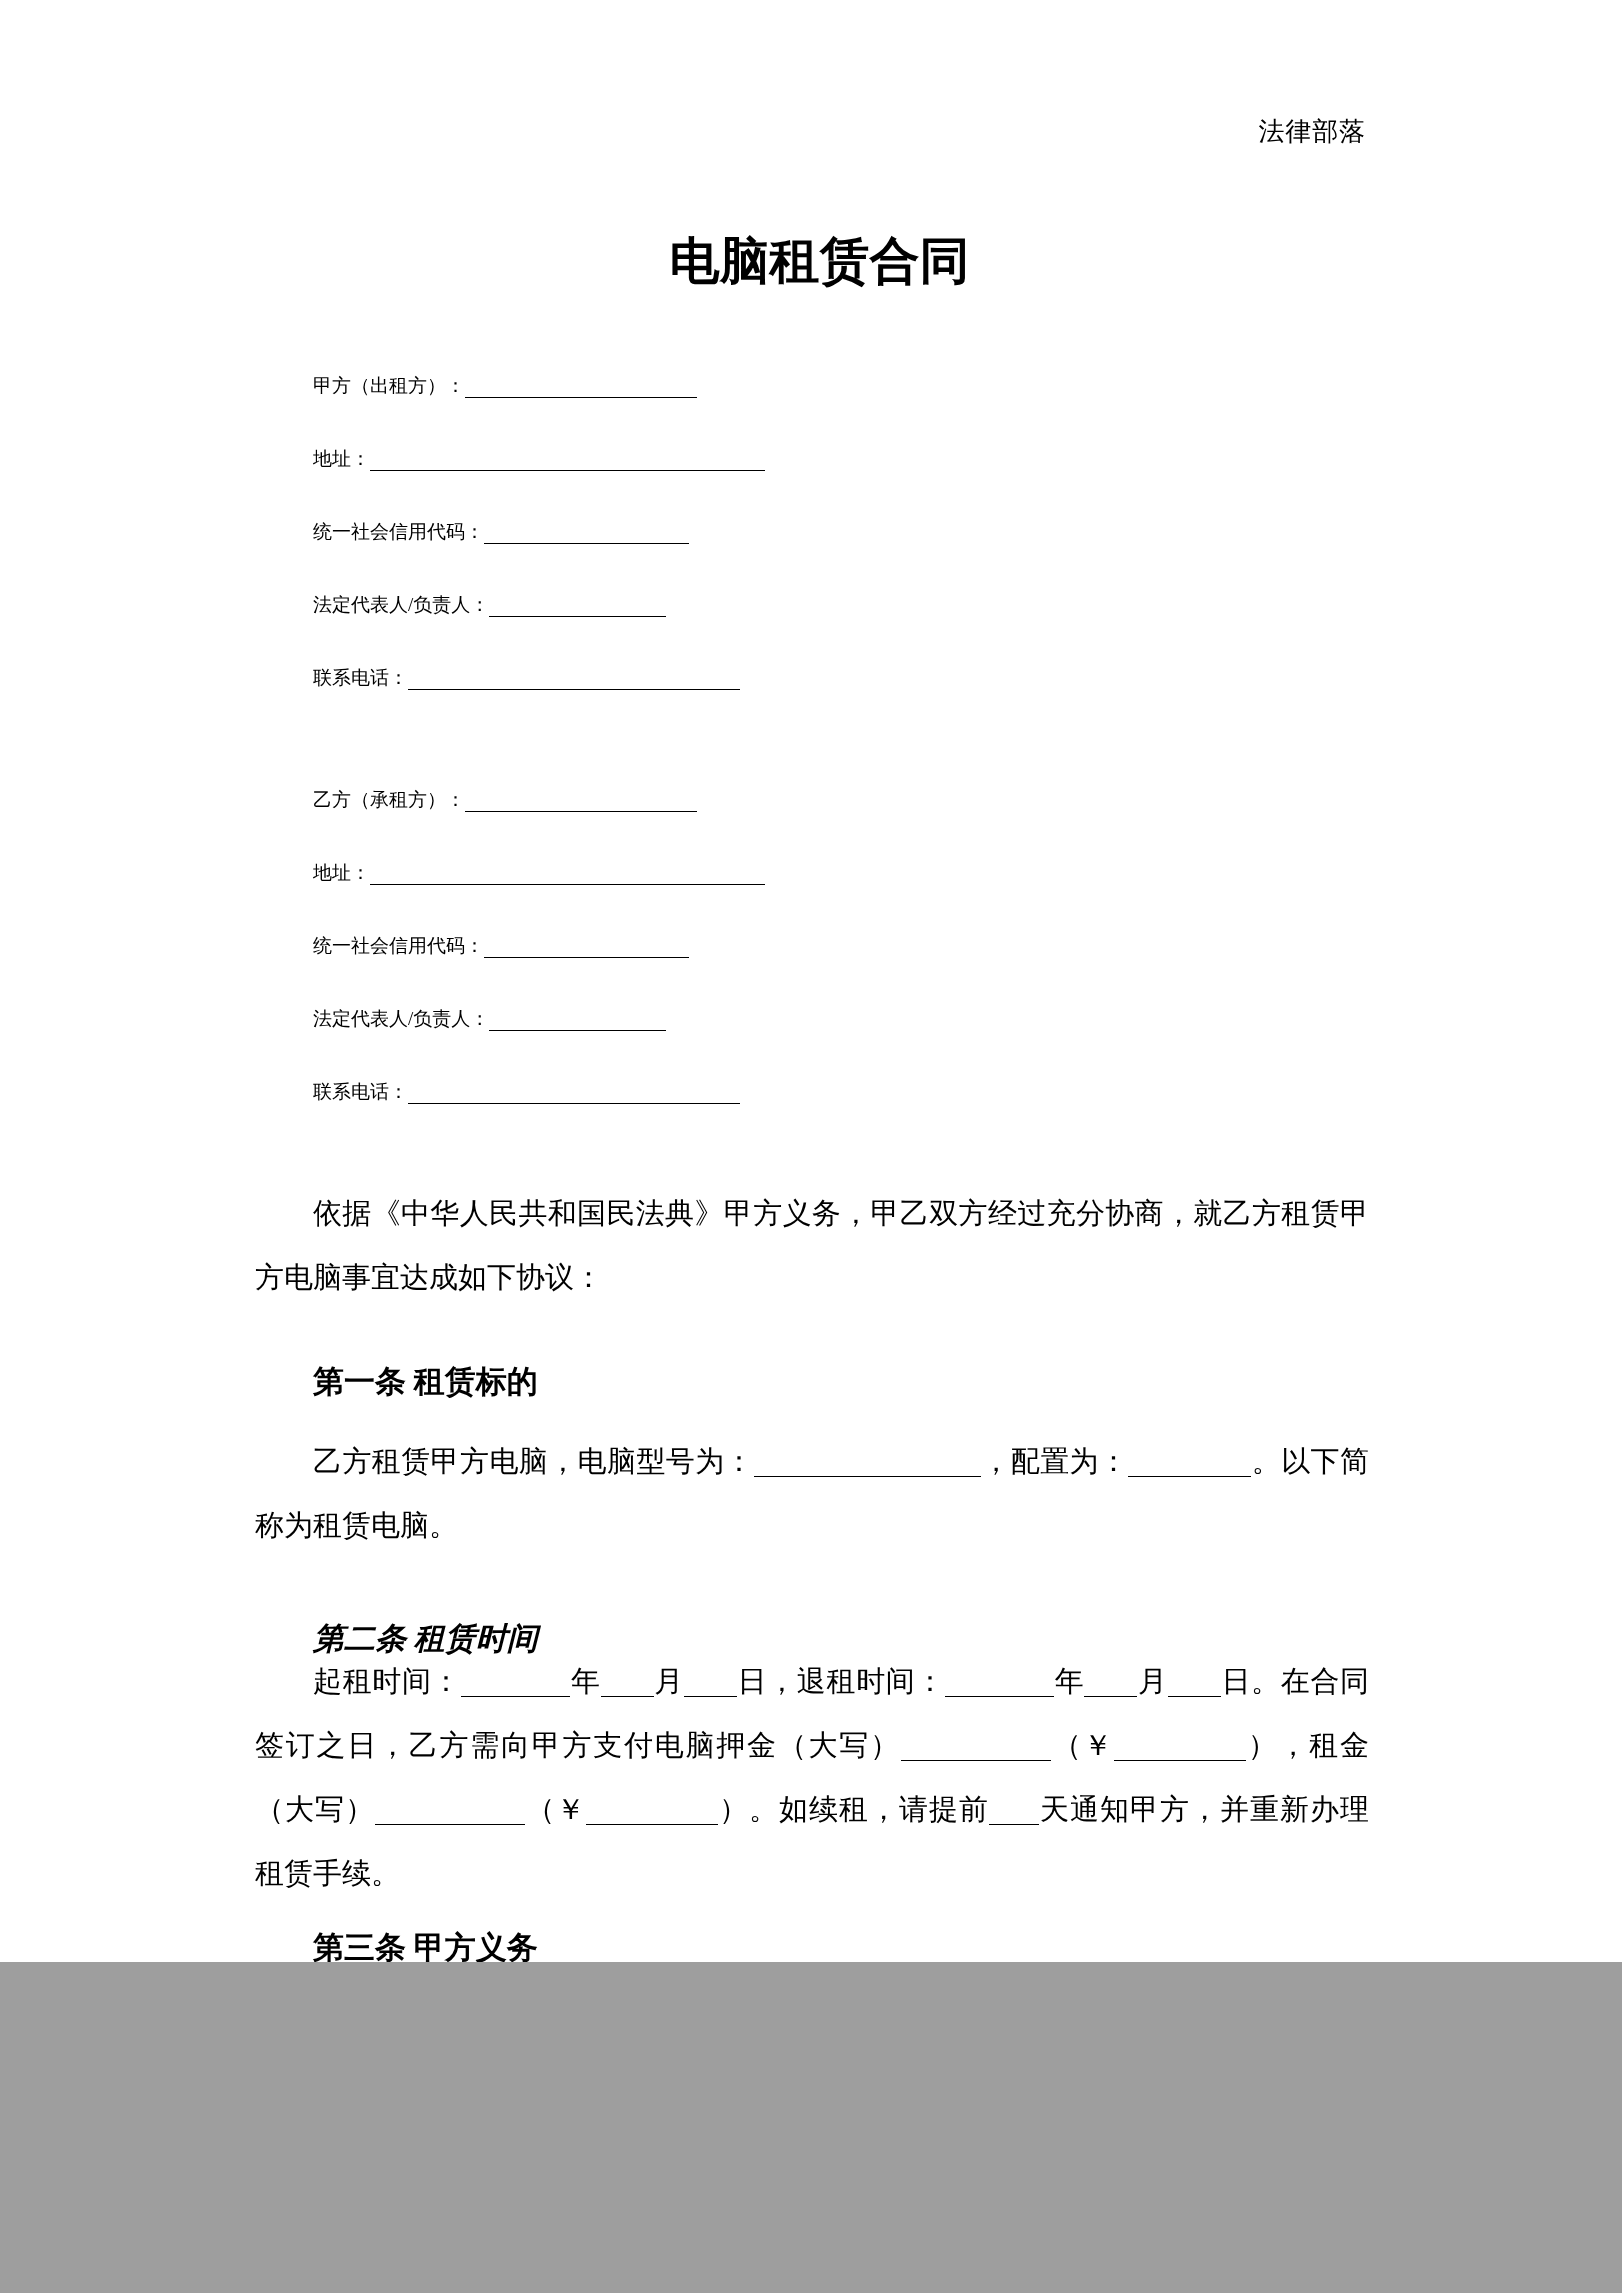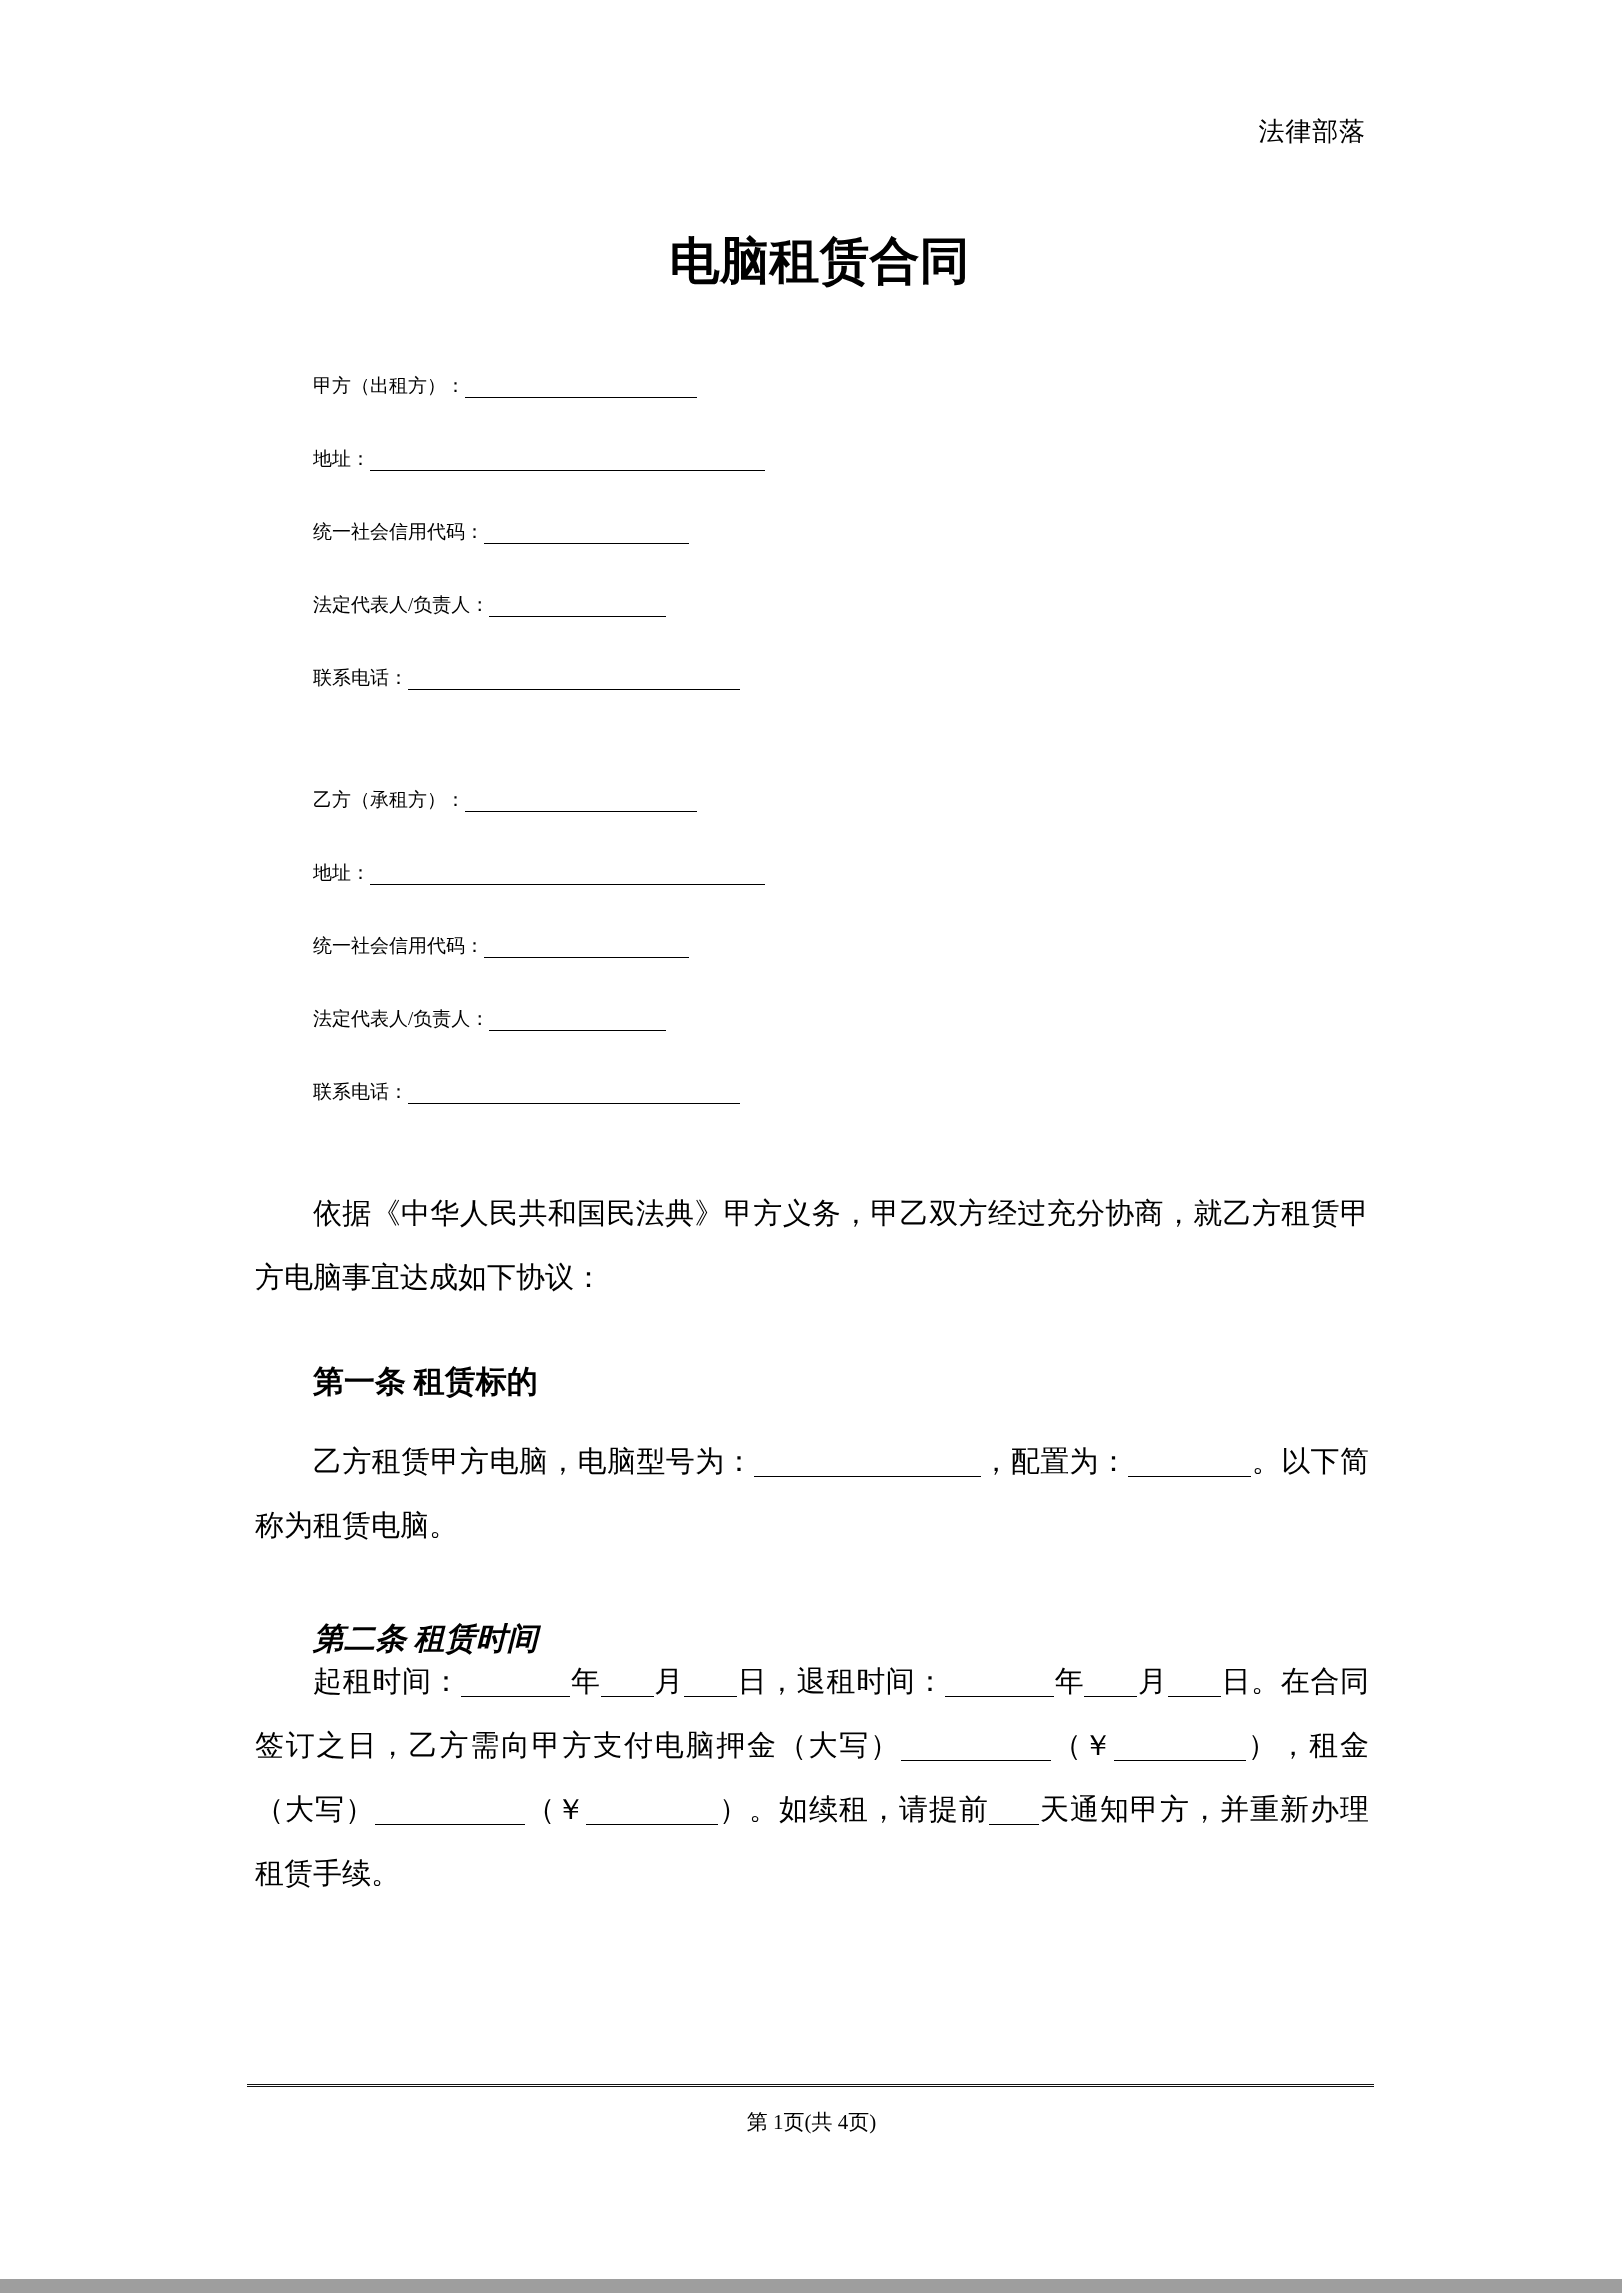--- a/index.html
+++ b/index.html
@@ -1,19 +1,19 @@
 <!DOCTYPE html>
 <html lang="zh" style="font-size:14.5px"><head>
 <meta charset="utf-8">
 <style>
   html,body { margin:0; padding:0; background:#9e9e9e; }
   .page {
     position: relative;
     width: 1623px;
-    height: 2279px;
+    height: 1962px;
     margin: 0 auto;
     background: #ffffff;
     font-family: "Liberation Serif", "DejaVu Serif", serif;
     color: #000000;
     overflow: hidden;
   }
   .watermark {
     position: absolute;
     top: 116px;
     right: 257px;
@@ -118,18 +118,19 @@
   </section>
 
   <p class="content-col para pos-intro">依据《中华人民共和国民法典》甲方义务，甲乙双方经过充分协商，就乙方租赁甲方电脑事宜达成如下协议：</p>
 
   <h2 class="content-col article-heading pos-h1">第一条 租赁标的</h2>
   <p class="content-col para pos-p1">乙方租赁甲方电脑，电脑型号为：<span class="blank" style="width: 227px;"></span>，配置为：<span class="blank" style="width: 123px;"></span>。以下简称为租赁电脑。</p>
 
   <h2 class="content-col article-heading pos-h2">第二条 租赁时间</h2>
   <p class="content-col para pos-p2">起租时间：<span class="blank" style="width: 109px;"></span>年<span class="blank" style="width: 53px;"></span>月<span class="blank" style="width: 53px;"></span>日，退租时间：<span class="blank" style="width: 109px;"></span>年<span class="blank" style="width: 53px;"></span>月<span class="blank" style="width: 53px;"></span>日。在合同签订之日，乙方需向甲方支付电脑押金（大写）<span class="blank" style="width: 150px;"></span>（￥<span class="blank" style="width: 132px;"></span>），租金（大写）<span class="blank" style="width: 150px;"></span>（￥<span class="blank" style="width: 132px;"></span>）。如续租，请提前<span class="blank" style="width: 50px;"></span>天通知甲方，并重新办理租赁手续。</p>
 
+  <h2 class="content-col article-heading pos-h3">第三条 甲方义务</h2>
 
   <div class="footer-rule"></div>
   <div class="footer-text">第 1页(共 4页)</div>
 
 </div>
 
 
 </body></html>

